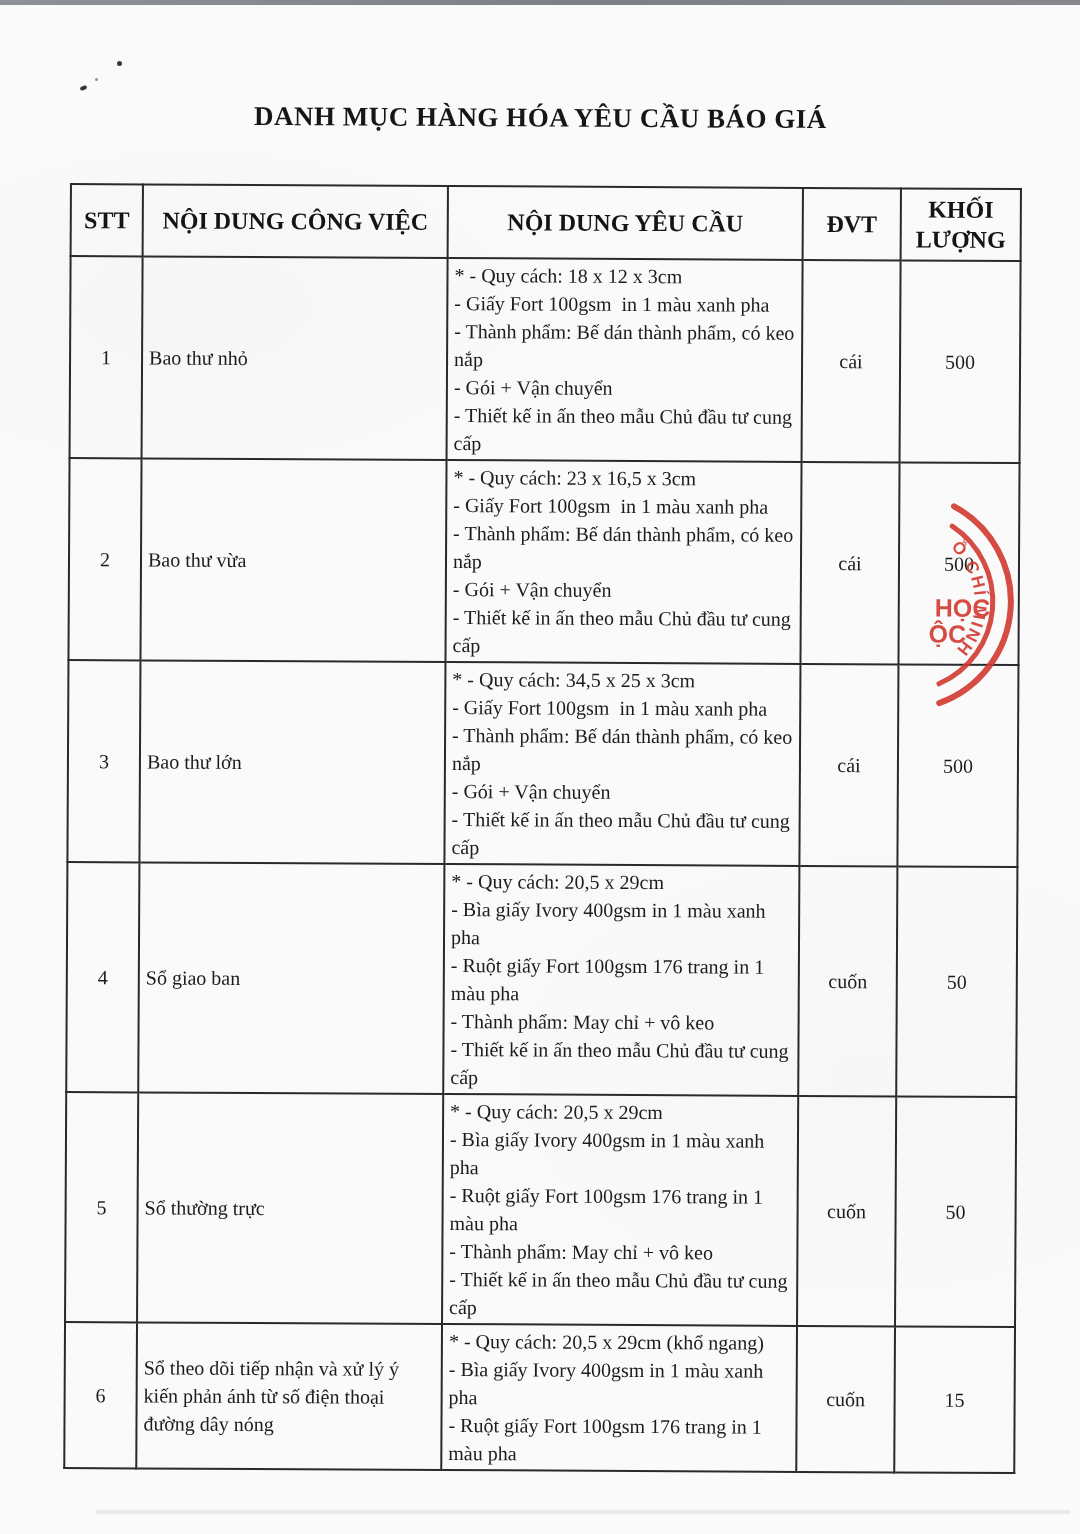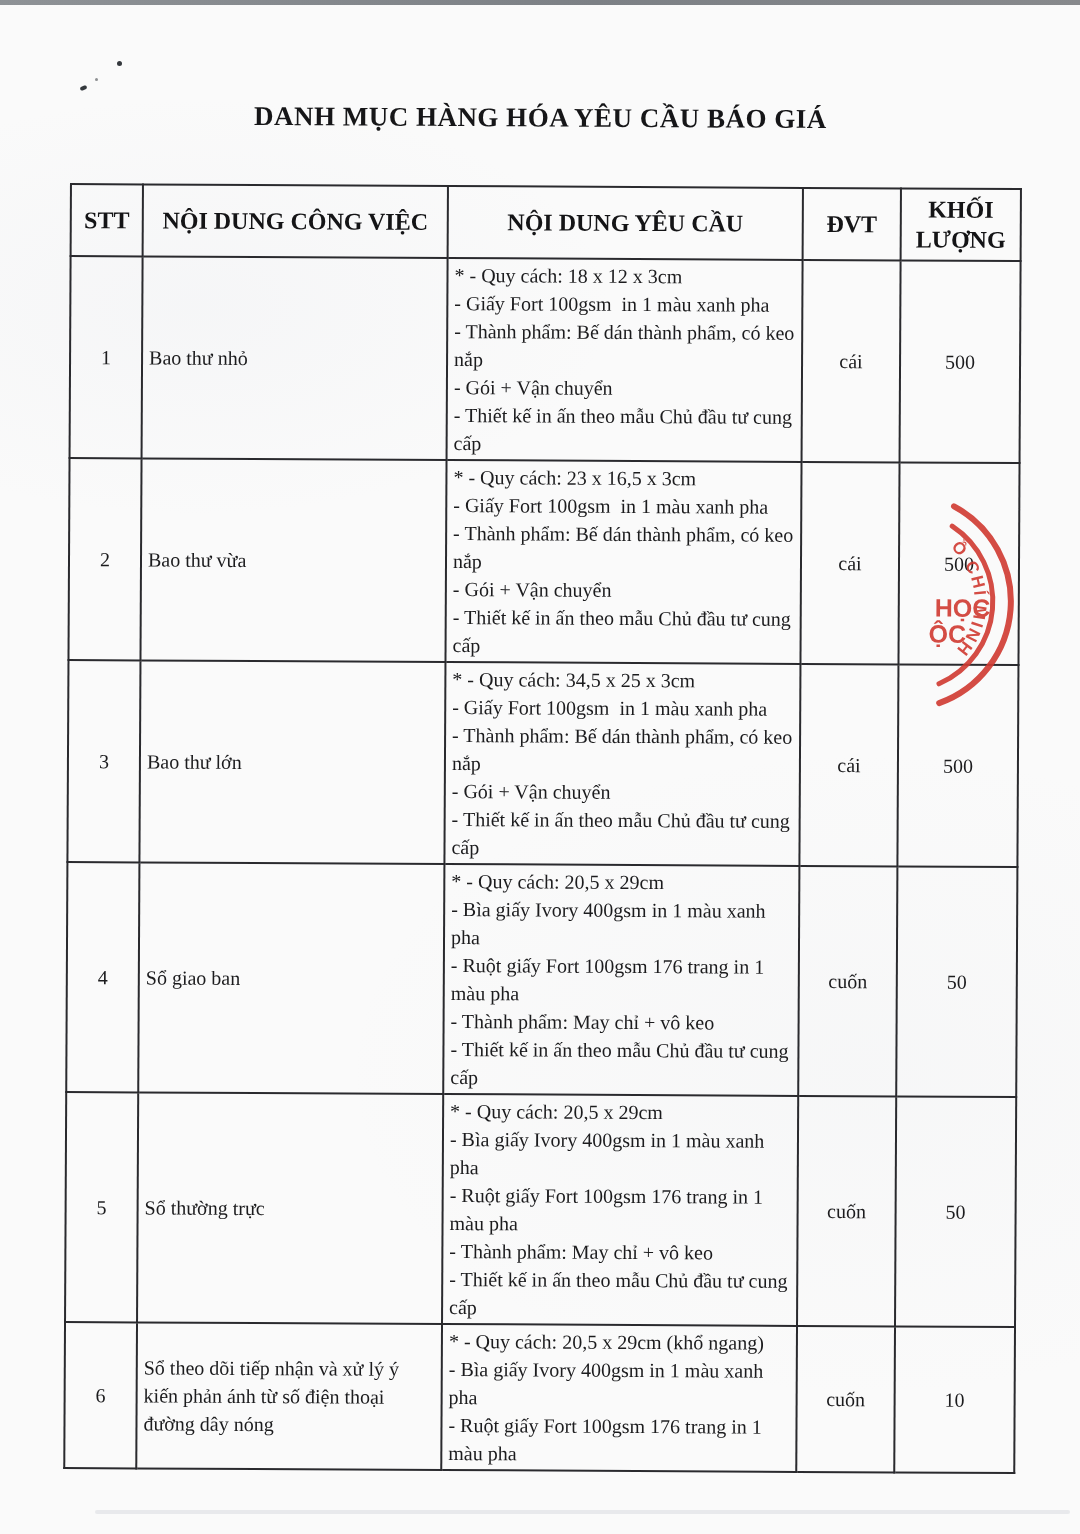--- a/index.html
+++ b/index.html
@@ -158,21 +158,21 @@
         </tr>
         <tr class="r6">
           <td class="stt">6</td>
           <td class="work">Sổ theo dõi tiếp nhận và xử lý ý kiến phản ánh từ số điện thoại đường dây nóng</td>
           <td class="req">
               <div class="req-line">* - Quy cách: 20,5 x 29cm (khổ ngang)</div>
               <div class="req-line">- Bìa giấy Ivory 400gsm in 1 màu xanh pha</div>
               <div class="req-line">- Ruột giấy Fort 100gsm 176 trang in 1 màu pha</div>
             </td>
           <td class="unit">cuốn</td>
-          <td class="qty">10</td>
+          <td class="qty">15</td>
         </tr>
       </tbody>
     </table>
 
     <svg class="stamp" viewBox="0 0 175 235">
       <path d="M 100.7 19.6 A 108 108 0 0 1 86.9 216.5" fill="none" stroke="#d03a31" stroke-width="6" stroke-linecap="round"></path>
       <path d="M 99 39.5 A 90 90 0 0 1 86.6 197.2" fill="none" stroke="#d03a31" stroke-width="5" stroke-linecap="round"></path>
       <path id="stampTextArc" d="M 94.3 58.3 A 72 72 0 0 1 74.6 182.7" fill="none"></path>
       <text font-size="17" fill="#d03a31" letter-spacing="2">
         <textPath href="#stampTextArc" startOffset="4">Ồ CHÍ MINH</textPath>

